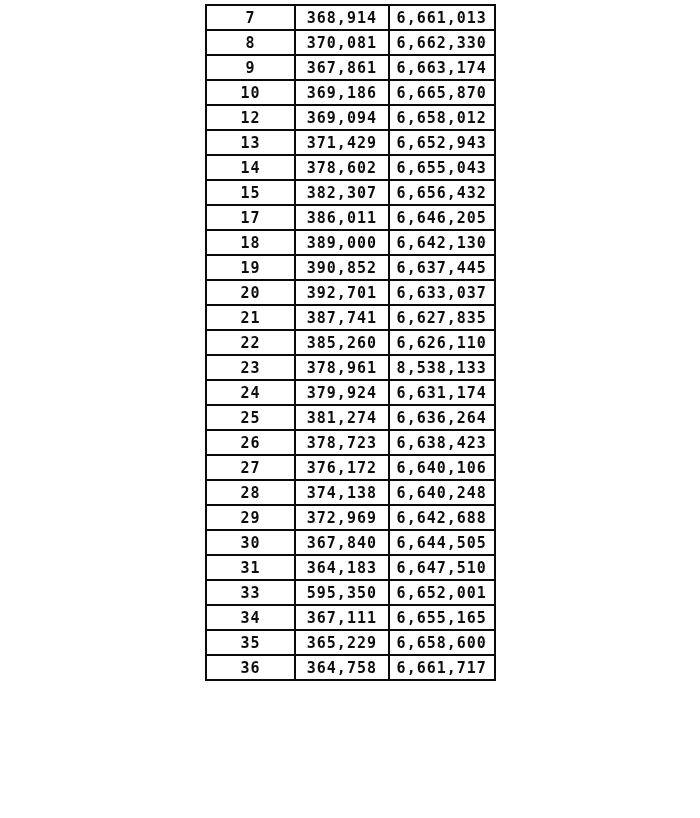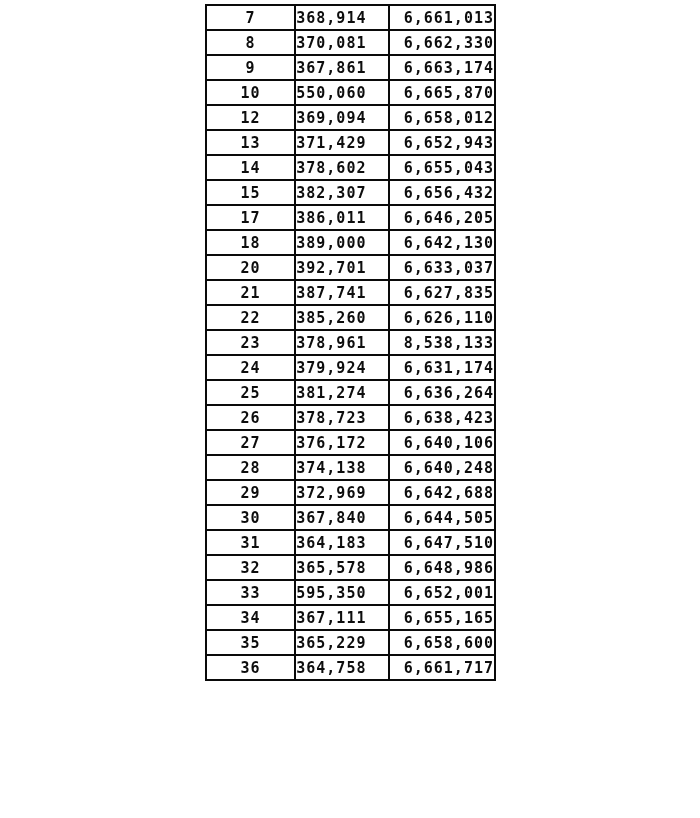--- a/index.html
+++ b/index.html
@@ -33,26 +33,26 @@
     white-space: nowrap;
     overflow: hidden;
     padding: 0;
   }
   td.col-index {
     width: 86px;
     text-align: center;
   }
   td.col-val1 {
     width: 90px;
-    text-align: left;
+    text-align: center;
     padding-right: 7px;
   }
   td.col-val2 {
     width: 103px;
-    text-align: right;
+    text-align: center;
     padding-left: 4px;
   }
 </style>
 </head>
 <body>
 
 <div class="page">
   <table class="data-table">
     <tbody>
         <tr>
@@ -65,21 +65,21 @@
           <td class="col-val1">370,081</td>
           <td class="col-val2">6,662,330</td>
         </tr>
         <tr>
           <td class="col-index">9</td>
           <td class="col-val1">367,861</td>
           <td class="col-val2">6,663,174</td>
         </tr>
         <tr>
           <td class="col-index">10</td>
-          <td class="col-val1">550,060</td>
+          <td class="col-val1">369,186</td>
           <td class="col-val2">6,665,870</td>
         </tr>
         <tr>
           <td class="col-index">12</td>
           <td class="col-val1">369,094</td>
           <td class="col-val2">6,658,012</td>
         </tr>
         <tr>
           <td class="col-index">13</td>
           <td class="col-val1">371,429</td>
@@ -97,20 +97,25 @@
         </tr>
         <tr>
           <td class="col-index">17</td>
           <td class="col-val1">386,011</td>
           <td class="col-val2">6,646,205</td>
         </tr>
         <tr>
           <td class="col-index">18</td>
           <td class="col-val1">389,000</td>
           <td class="col-val2">6,642,130</td>
+        </tr>
+        <tr>
+          <td class="col-index">19</td>
+          <td class="col-val1">390,852</td>
+          <td class="col-val2">6,637,445</td>
         </tr>
         <tr>
           <td class="col-index">20</td>
           <td class="col-val1">392,701</td>
           <td class="col-val2">6,633,037</td>
         </tr>
         <tr>
           <td class="col-index">21</td>
           <td class="col-val1">387,741</td>
           <td class="col-val2">6,627,835</td>
@@ -159,25 +164,20 @@
           <td class="col-index">30</td>
           <td class="col-val1">367,840</td>
           <td class="col-val2">6,644,505</td>
         </tr>
         <tr>
           <td class="col-index">31</td>
           <td class="col-val1">364,183</td>
           <td class="col-val2">6,647,510</td>
         </tr>
         <tr>
-          <td class="col-index">32</td>
-          <td class="col-val1">365,578</td>
-          <td class="col-val2">6,648,986</td>
-        </tr>
-        <tr>
           <td class="col-index">33</td>
           <td class="col-val1">595,350</td>
           <td class="col-val2">6,652,001</td>
         </tr>
         <tr>
           <td class="col-index">34</td>
           <td class="col-val1">367,111</td>
           <td class="col-val2">6,655,165</td>
         </tr>
         <tr>

